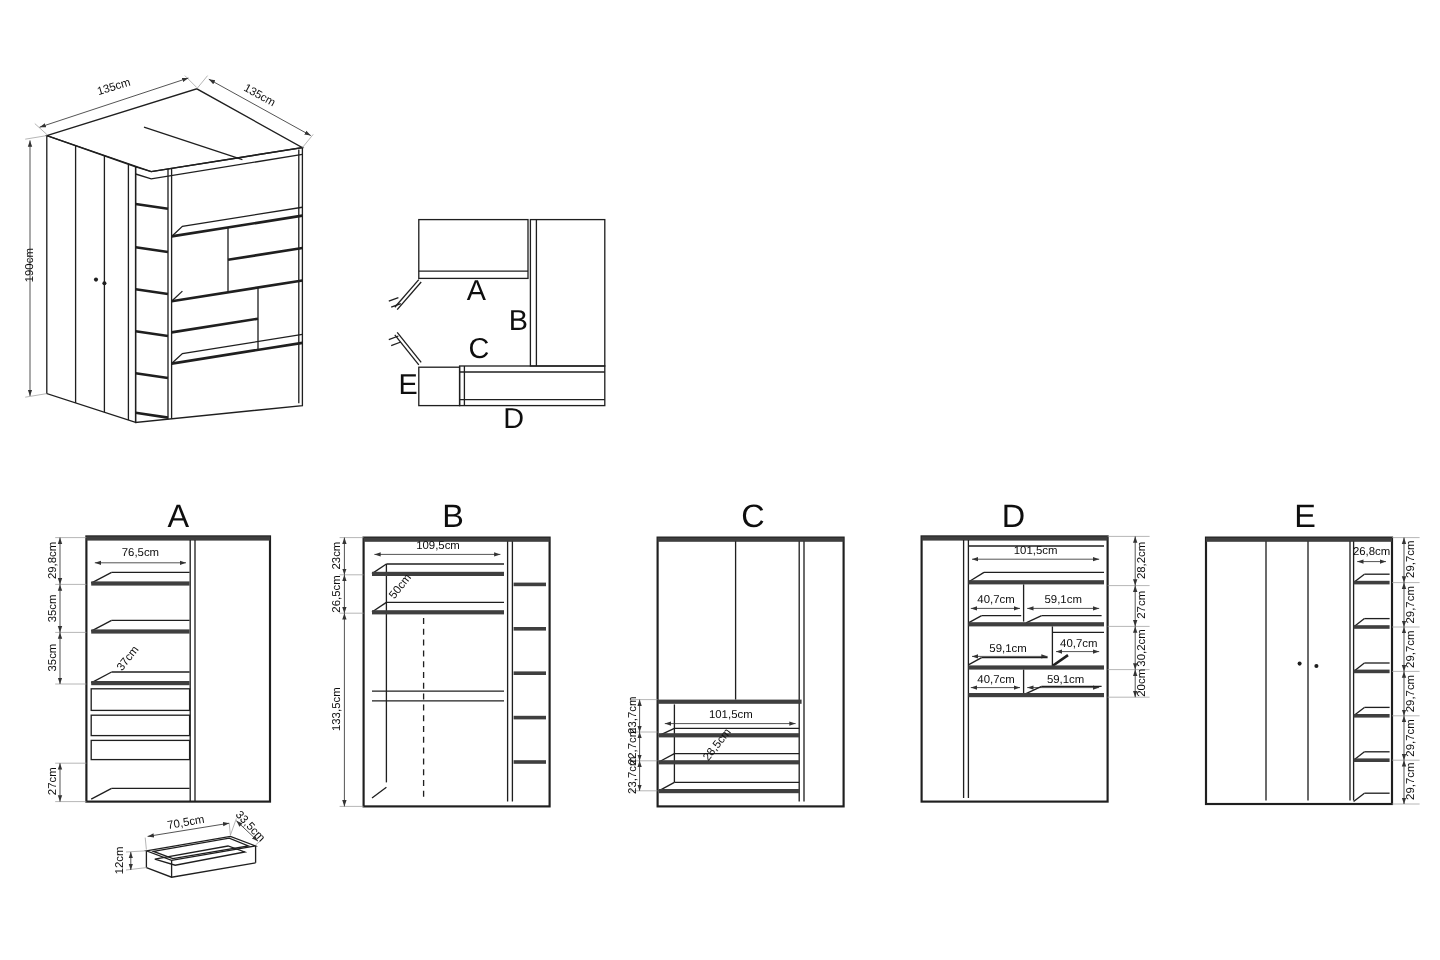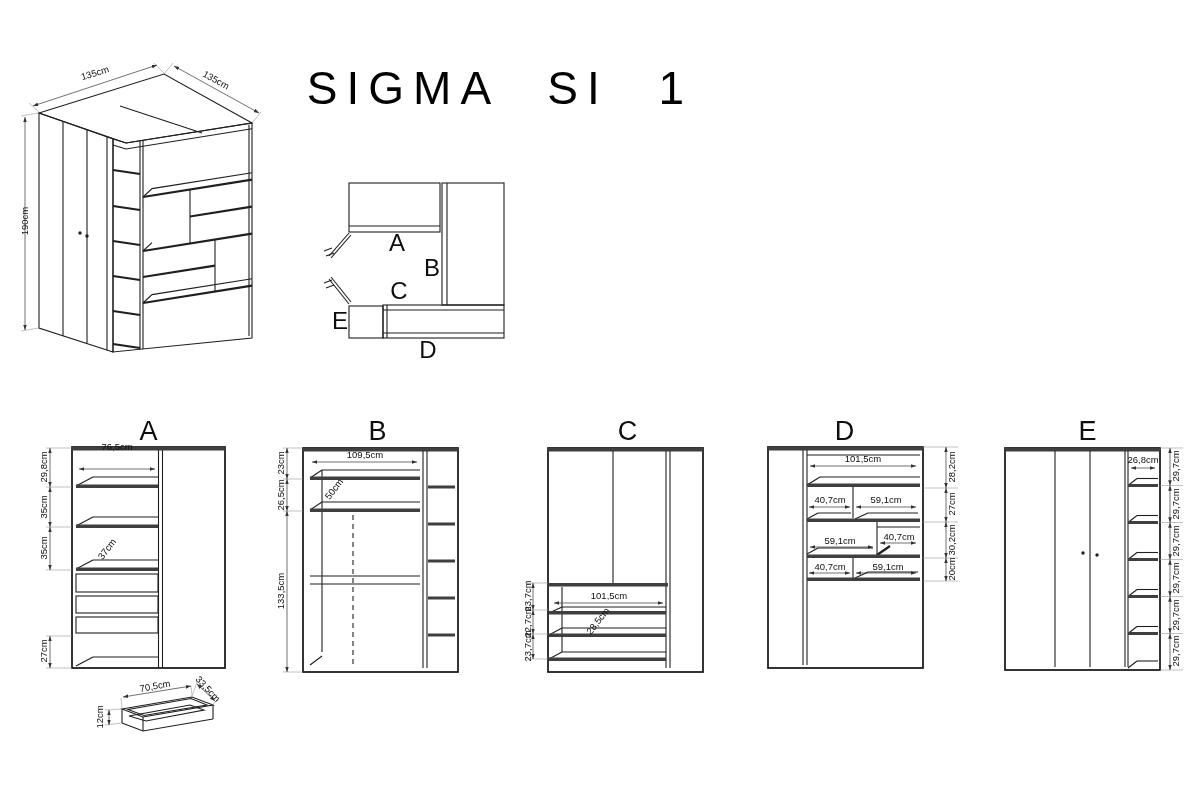--- a/index.html
+++ b/index.html
@@ -310,35 +310,34 @@
       <path class="ext" d="M192,696 L197,682"></path>
         <path class="ext" d="M213,704 L218,700"></path>
       <path class="dim" d="M197,684 L215,701"></path>
       <path class="ext" d="M122,709 L105,710"></path>
         <path class="ext" d="M122,723 L105,725"></path>
       <path class="dim" d="M109,710 L109,725"></path>
     </g>
   </svg>
 
   
-  <div class="title">SIGMA SI 1</div>
 
   <span class="dl r17n" style="left:95px;top:73px">135cm</span>
   <span class="dl r29" style="left:216px;top:80px">135cm</span>
   <span class="dl r90" style="left:25px;top:221px">190cm</span>
 
   <span class="plab" style="left:397px;top:243px">A</span>
   <span class="plab" style="left:432px;top:268px">B</span>
   <span class="plab" style="left:399px;top:291px">C</span>
   <span class="plab" style="left:428px;top:350px">D</span>
   <span class="plab" style="left:340px;top:321px">E</span>
 
   
   <span class="sec" style="left:149px;top:431px">A</span>
-  <span class="dl" style="left:117px;top:447px">76,5cm</span>
+  <span class="dl" style="left:117px;top:461px">76,5cm</span>
   <span class="dl r52n" style="left:107px;top:549px">37cm</span>
   <span class="dl r90" style="left:44px;top:467px">29,8cm</span>
   <span class="dl r90" style="left:44px;top:507px">35cm</span>
   <span class="dl r90" style="left:44px;top:548px">35cm</span>
   <span class="dl r90" style="left:44px;top:651px">27cm</span>
 
   
   <span class="sec" style="left:378px;top:431px">B</span>
   <span class="dl" style="left:365px;top:455px">109,5cm</span>
   <span class="dl r52n" style="left:334px;top:489px">50cm</span>

